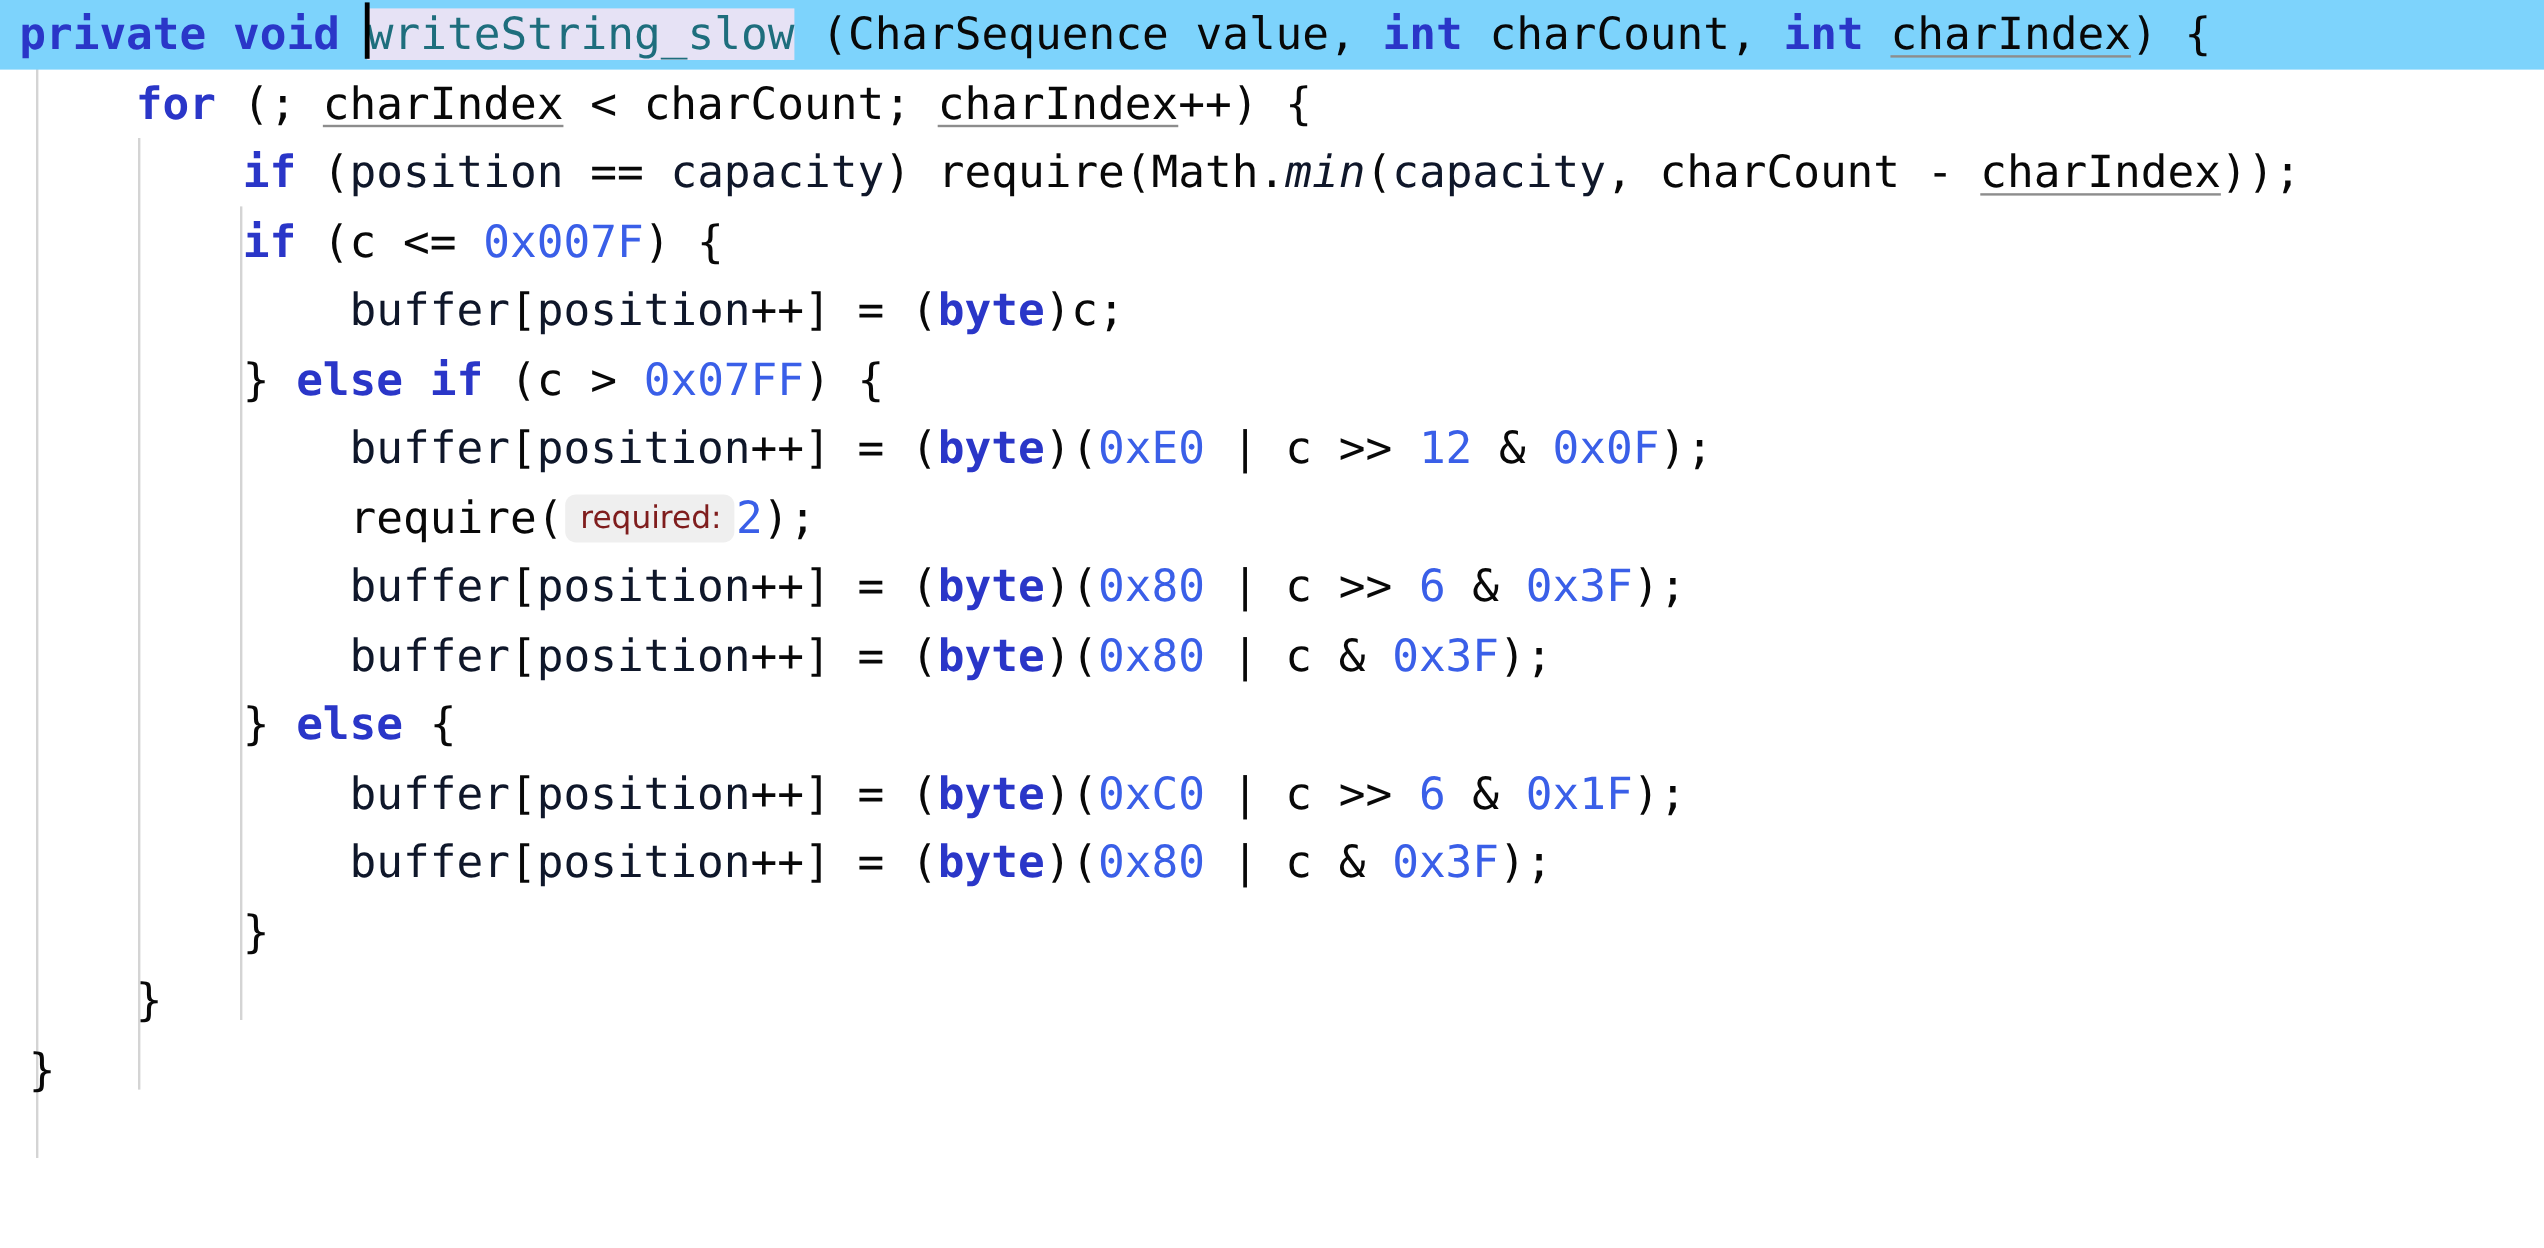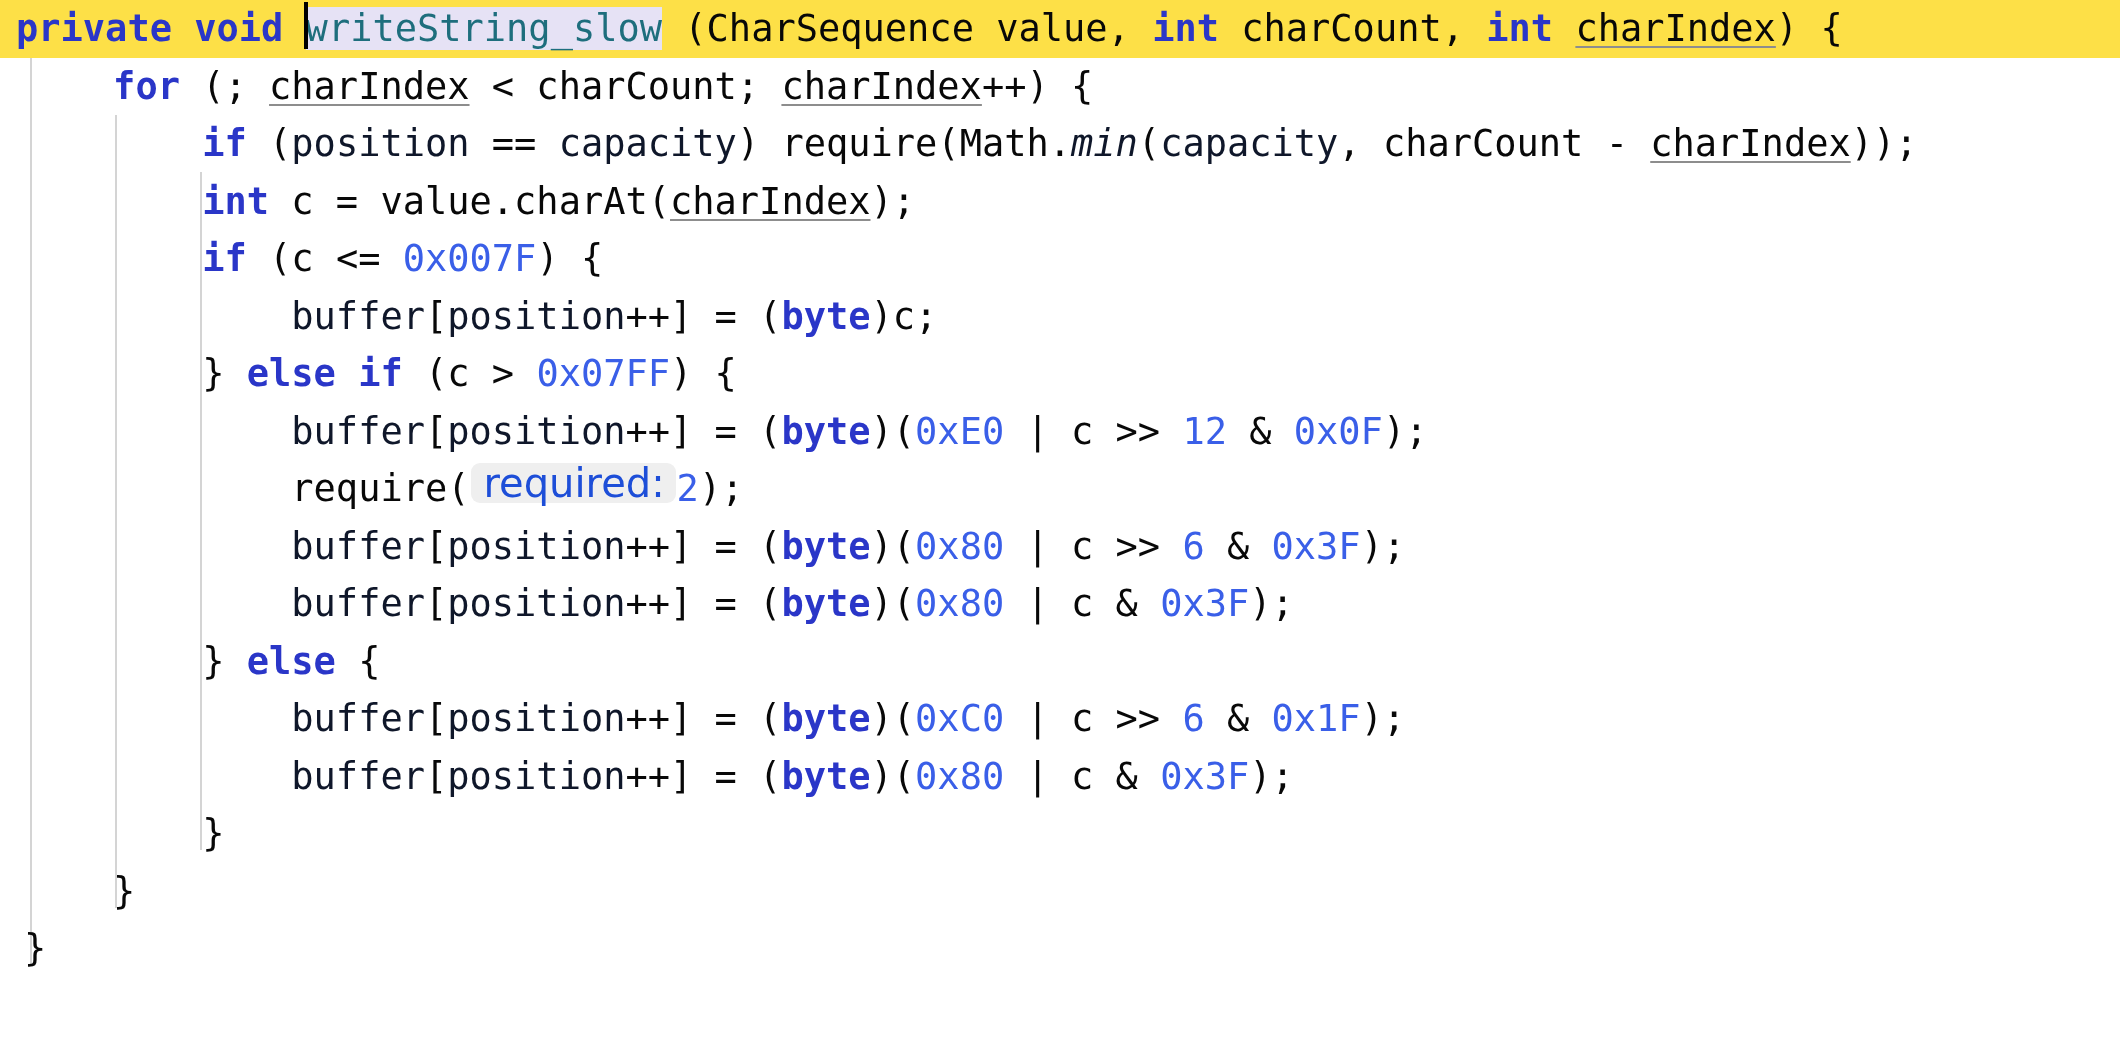--- a/index.html
+++ b/index.html
@@ -27,43 +27,43 @@
     line-height: 57.5px;
     white-space: pre;
     font-size: 37px;
     letter-spacing: 0px;
     color: #080808;
     padding-left: 24px;
     box-sizing: border-box;
   }
 
   .code-line.caret-line {
-    background: #fde047;
+    background: #7dd3fc;
     padding-left: 16px;
   }
 
   
   .t-plain    { color: #080808; }
   .t-keyword  { color: #2a36c8; font-weight: 600; }
   .t-number   { color: #3a5fe8; text-align: center; }
   .t-field    { color: #0f172a; }
   .t-static   { color: #0f172a; font-style: italic; }
   .t-param    { color: #080808; text-decoration: underline; text-decoration-color: #8d8d8d; text-underline-offset: 5px; text-decoration-thickness: 2px; }
   .t-declared {
     color: #1e6e7d;
     background: #e6e2f5;
   }
 
   
   .inlay {
     display: inline-block;
     background: #efefef;
-    color: #1d4ed8;
+    color: #7f1d1d;
     border-radius: 9px;
-    font-size: 40px;
+    font-size: 26px;
     line-height: 40px;
     padding: 0 11px 0 13px;
     vertical-align: 4px;
     margin: 0 1px;
     font-family: "DejaVu Sans", "Liberation Sans", sans-serif;
   }
 
   
   .caret {
     display: inline-block;
@@ -95,21 +95,20 @@
 <div id="editor">
   <div id="guides">
       <div class="guide" style="left: 30px; top: 57px; height: 908px;"></div>
       <div class="guide" style="left: 115px; top: 115px; height: 793px;"></div>
       <div class="guide" style="left: 200px; top: 172px; height: 678px;"></div>
     </div>
   <div id="lines">
       <div class="code-line caret-line"><span class="t-keyword">private</span><span class="t-plain"> </span><span class="t-keyword">void</span><span class="t-plain"> </span><span class="caret"></span><span class="t-declared">writeString_slow</span><span class="t-plain"> (</span><span class="t-plain">CharSequence</span><span class="t-plain"> value, </span><span class="t-keyword">int</span><span class="t-plain"> charCount, </span><span class="t-keyword">int</span><span class="t-plain"> </span><span class="t-param">charIndex</span><span class="t-plain">) {</span></div>
       <div class="code-line"><span>    </span><span class="t-keyword">for</span><span class="t-plain"> (; </span><span class="t-param">charIndex</span><span class="t-plain"> &lt; charCount; </span><span class="t-param">charIndex</span><span class="t-plain">++) {</span></div>
       <div class="code-line"><span>        </span><span class="t-keyword">if</span><span class="t-plain"> (</span><span class="t-field">position</span><span class="t-plain"> == </span><span class="t-field">capacity</span><span class="t-plain">) require(Math.</span><span class="t-static">min</span><span class="t-plain">(</span><span class="t-field">capacity</span><span class="t-plain">, charCount - </span><span class="t-param">charIndex</span><span class="t-plain">));</span></div>
-      <div class="code-line"><span>        </span><span class="t-keyword">int</span><span class="t-plain"> c = value.charAt(</span><span class="t-param">charIndex</span><span class="t-plain">);</span></div>
       <div class="code-line"><span>        </span><span class="t-keyword">if</span><span class="t-plain"> (c &lt;= </span><span class="t-number">0x007F</span><span class="t-plain">) {</span></div>
       <div class="code-line"><span>            </span><span class="t-field">buffer</span><span class="t-plain">[</span><span class="t-field">position</span><span class="t-plain">++] = (</span><span class="t-keyword">byte</span><span class="t-plain">)c;</span></div>
       <div class="code-line"><span>        </span><span class="t-plain">} </span><span class="t-keyword">else</span><span class="t-plain"> </span><span class="t-keyword">if</span><span class="t-plain"> (c &gt; </span><span class="t-number">0x07FF</span><span class="t-plain">) {</span></div>
       <div class="code-line"><span>            </span><span class="t-field">buffer</span><span class="t-plain">[</span><span class="t-field">position</span><span class="t-plain">++] = (</span><span class="t-keyword">byte</span><span class="t-plain">)(</span><span class="t-number">0xE0</span><span class="t-plain"> | c &gt;&gt; </span><span class="t-number">12</span><span class="t-plain"> &amp; </span><span class="t-number">0x0F</span><span class="t-plain">);</span></div>
       <div class="code-line"><span>            </span><span class="t-plain">require(</span><span class="inlay">required:</span><span class="t-number">2</span><span class="t-plain">);</span></div>
       <div class="code-line"><span>            </span><span class="t-field">buffer</span><span class="t-plain">[</span><span class="t-field">position</span><span class="t-plain">++] = (</span><span class="t-keyword">byte</span><span class="t-plain">)(</span><span class="t-number">0x80</span><span class="t-plain"> | c &gt;&gt; </span><span class="t-number">6</span><span class="t-plain"> &amp; </span><span class="t-number">0x3F</span><span class="t-plain">);</span></div>
       <div class="code-line"><span>            </span><span class="t-field">buffer</span><span class="t-plain">[</span><span class="t-field">position</span><span class="t-plain">++] = (</span><span class="t-keyword">byte</span><span class="t-plain">)(</span><span class="t-number">0x80</span><span class="t-plain"> | c &amp; </span><span class="t-number">0x3F</span><span class="t-plain">);</span></div>
       <div class="code-line"><span>        </span><span class="t-plain">} </span><span class="t-keyword">else</span><span class="t-plain"> {</span></div>
       <div class="code-line"><span>            </span><span class="t-field">buffer</span><span class="t-plain">[</span><span class="t-field">position</span><span class="t-plain">++] = (</span><span class="t-keyword">byte</span><span class="t-plain">)(</span><span class="t-number">0xC0</span><span class="t-plain"> | c &gt;&gt; </span><span class="t-number">6</span><span class="t-plain"> &amp; </span><span class="t-number">0x1F</span><span class="t-plain">);</span></div>
       <div class="code-line"><span>            </span><span class="t-field">buffer</span><span class="t-plain">[</span><span class="t-field">position</span><span class="t-plain">++] = (</span><span class="t-keyword">byte</span><span class="t-plain">)(</span><span class="t-number">0x80</span><span class="t-plain"> | c &amp; </span><span class="t-number">0x3F</span><span class="t-plain">);</span></div>

